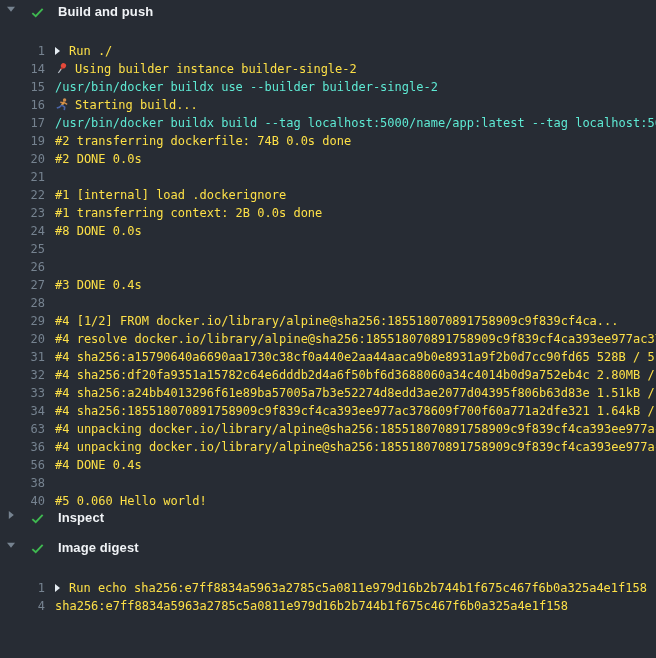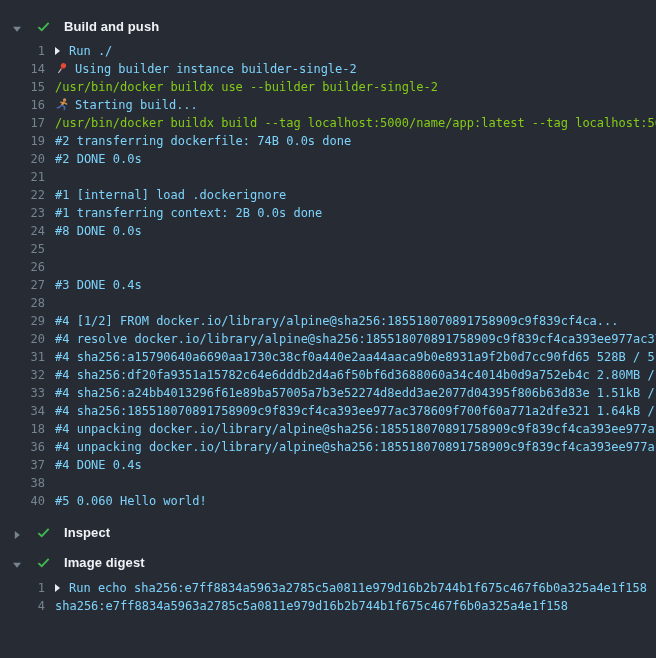--- a/index.html
+++ b/index.html
@@ -7,23 +7,23 @@
     width: 656px; height: 658px;
     overflow: hidden;
     background: #272c34;
   }
   .log-root {
     width: 656px; height: 658px;
     overflow: hidden;
   }
   .section-header {
     display: flex;
-    align-items: flex-end;
+    align-items: flex-start;
     height: 30px;
-    padding-left: 12px;
+    padding-left: 6px;
     cursor: pointer;
   }
   .section-first { margin-top: 4px; }
   .chev {
     width: 14px; height: 10px;
     display: flex; align-items: center; justify-content: flex-start;
     flex-shrink: 0;
   }
   .check {
     margin-left: 9px;
@@ -52,24 +52,24 @@
   }
   .ln {
     width: 45px;
     flex-shrink: 0;
     text-align: right;
     color: #768390;
     cursor: pointer;
   }
   .lc {
     padding-left: 10px;
-    color: #7dd3fc;
+    color: #fde047;
     white-space: pre;
   }
-  .lc.cmd { color: #84cc16; }
+  .lc.cmd { color: #5eead4; }
   .grp-toggle {
     display: inline-block;
     width: 0; height: 0;
     border-left: 5px solid #e6edf3;
     border-top: 4px solid transparent;
     border-bottom: 4px solid transparent;
     margin-right: 9px;
     cursor: pointer;
   }
   .emoji {
@@ -126,23 +126,23 @@
         <div class="line"><span class="ln">25</span><span class="lc"></span></div>
         <div class="line"><span class="ln">26</span></div>
         <div class="line"><span class="ln">27</span><span class="lc">#3 DONE 0.4s</span></div>
         <div class="line"><span class="ln">28</span><span class="lc"></span></div>
         <div class="line"><span class="ln">29</span><span class="lc">#4 [1/2] FROM docker.io/library/alpine@sha256:185518070891758909c9f839cf4ca...</span></div>
         <div class="line"><span class="ln">20</span><span class="lc">#4 resolve docker.io/library/alpine@sha256:185518070891758909c9f839cf4ca393ee977ac37</span></div>
         <div class="line"><span class="ln">31</span><span class="lc">#4 sha256:a15790640a6690aa1730c38cf0a440e2aa44aaca9b0e8931a9f2b0d7cc90fd65 528B / 5</span></div>
         <div class="line"><span class="ln">32</span><span class="lc">#4 sha256:df20fa9351a15782c64e6dddb2d4a6f50bf6d3688060a34c4014b0d9a752eb4c 2.80MB /</span></div>
         <div class="line"><span class="ln">33</span><span class="lc">#4 sha256:a24bb4013296f61e89ba57005a7b3e52274d8edd3ae2077d04395f806b63d83e 1.51kB /</span></div>
         <div class="line"><span class="ln">34</span><span class="lc">#4 sha256:185518070891758909c9f839cf4ca393ee977ac378609f700f60a771a2dfe321 1.64kB /</span></div>
-        <div class="line"><span class="ln">18</span><span class="lc">#4 unpacking docker.io/library/alpine@sha256:185518070891758909c9f839cf4ca393ee977ac</span></div>
+        <div class="line"><span class="ln">63</span><span class="lc">#4 unpacking docker.io/library/alpine@sha256:185518070891758909c9f839cf4ca393ee977ac</span></div>
         <div class="line"><span class="ln">36</span><span class="lc">#4 unpacking docker.io/library/alpine@sha256:185518070891758909c9f839cf4ca393ee977ac</span></div>
-        <div class="line"><span class="ln">37</span><span class="lc">#4 DONE 0.4s</span></div>
+        <div class="line"><span class="ln">56</span><span class="lc">#4 DONE 0.4s</span></div>
         <div class="line"><span class="ln">38</span><span class="lc"></span></div>
         <div class="line"><span class="ln">40</span><span class="lc">#5 0.060 Hello world!</span></div>
       </div>
   </div>
 
   <div class="section">
     <div class="section-header">
       <span class="chev">
         <svg width="10" height="10" viewBox="0 0 10 10">
             <path d="M2.8 1 L7.8 5 L2.8 9 Z" fill="#768390"></path>

